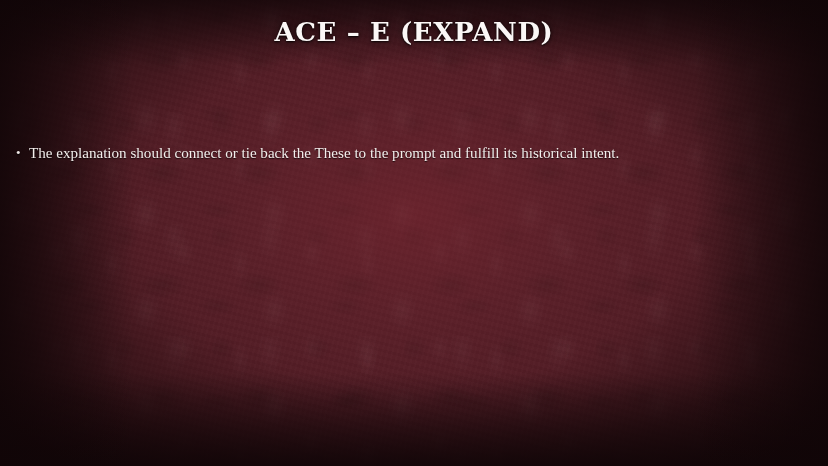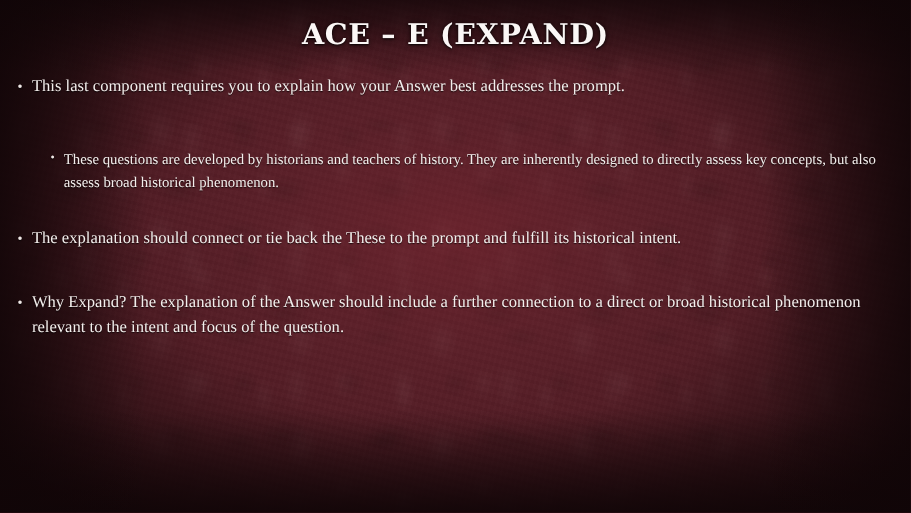--- a/index.html
+++ b/index.html
@@ -146,32 +146,29 @@
   <div class="tex-c"></div>
   <div class="vignette"></div>
   <div class="edge-dark"></div>
 
   <div class="content">
 
     <div class="slide-title">ACE – E (EXPAND)</div>
 
     <div class="body-block">
 
-      <div class="bullet">This last component requires you to explain how your Answer best  addresses the prompt.</div>
 
       <div class="gap-a"></div>
 
 
       <div class="gap-b"></div>
 
-      <div class="bullet sub">These questions are developed by historians and teachers of history. They are inherently designed to directly assess key concepts, but also assess broad historical phenomenon.</div>
 
       <div class="gap-c"></div>
 
       <div class="bullet">The explanation should connect or tie back the These to the prompt and fulfill its historical intent.</div>
 
       <div class="gap-d"></div>
 
-      <div class="bullet">Why Expand? The explanation of the Answer should include a further connection to a direct or broad historical phenomenon relevant to the intent and focus of the question.</div>
 
     </div>
   </div>
 </div>
 
 </body></html>

